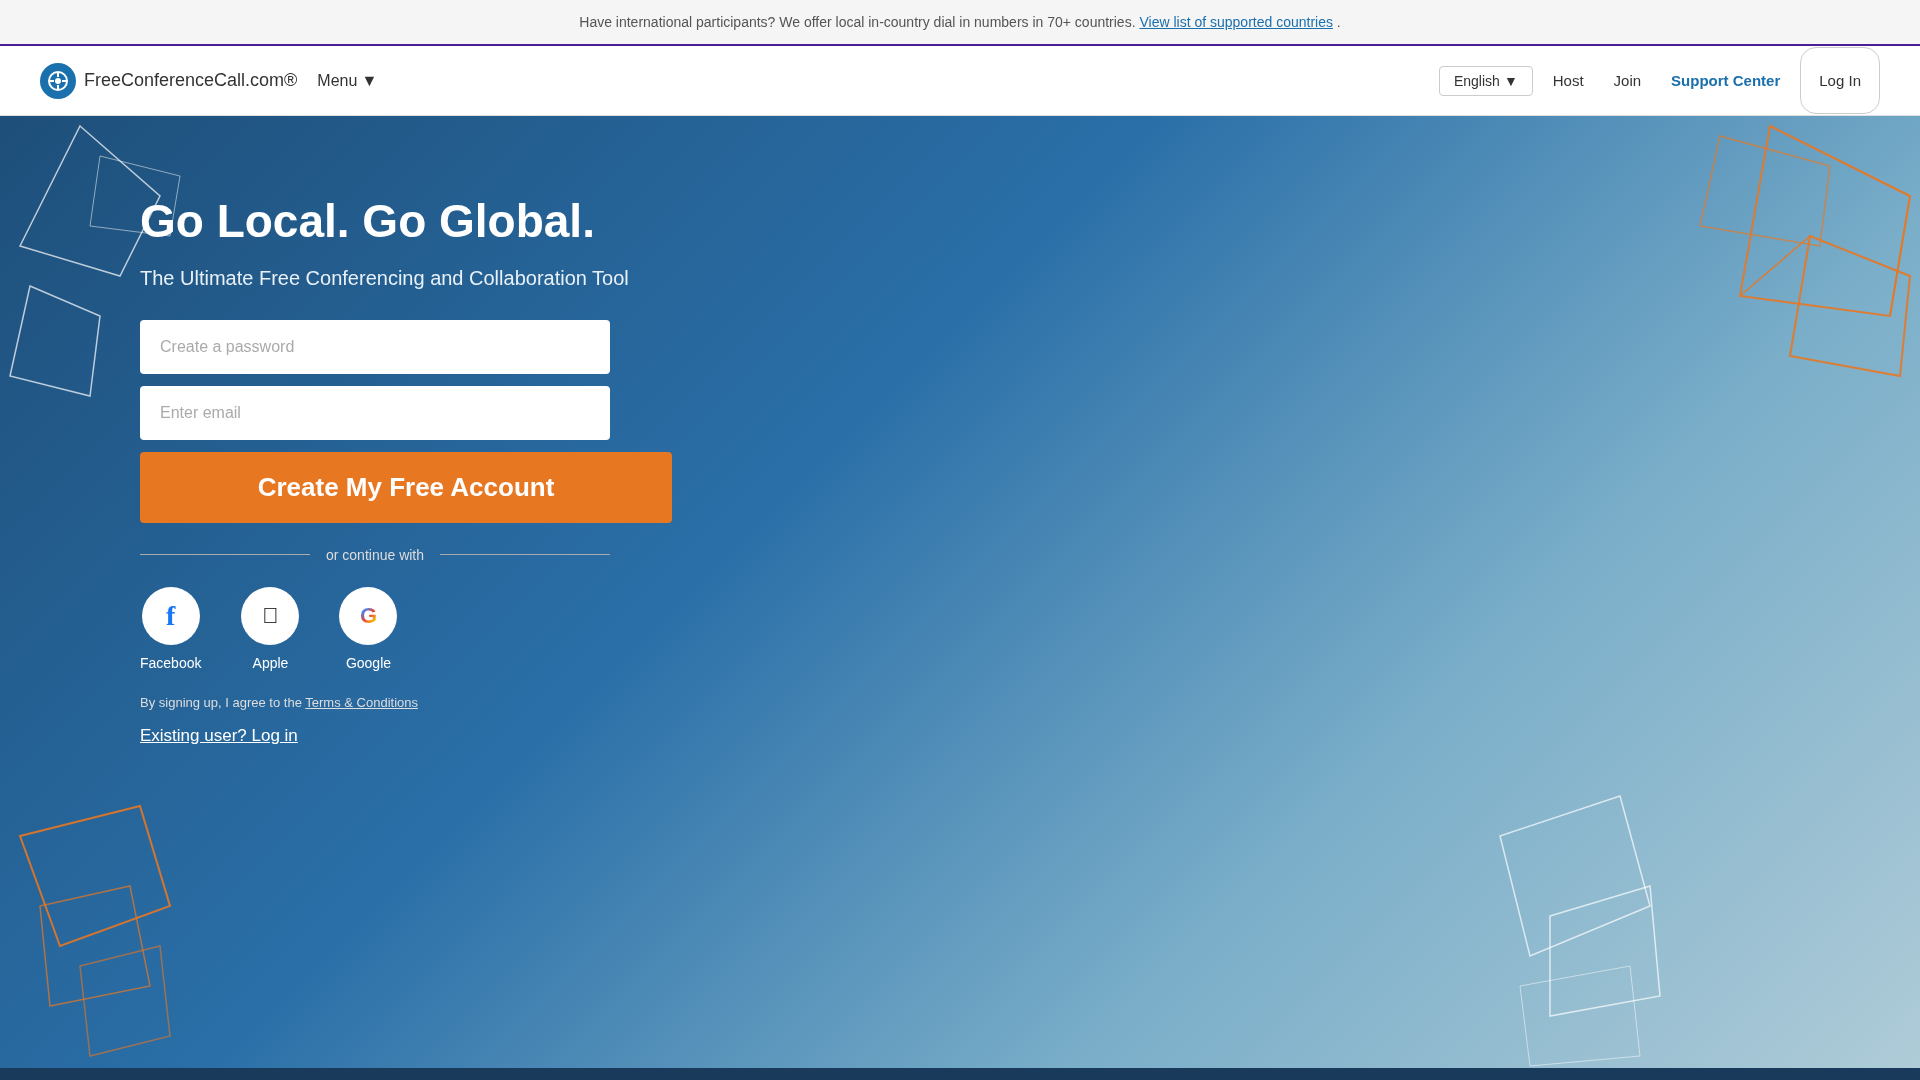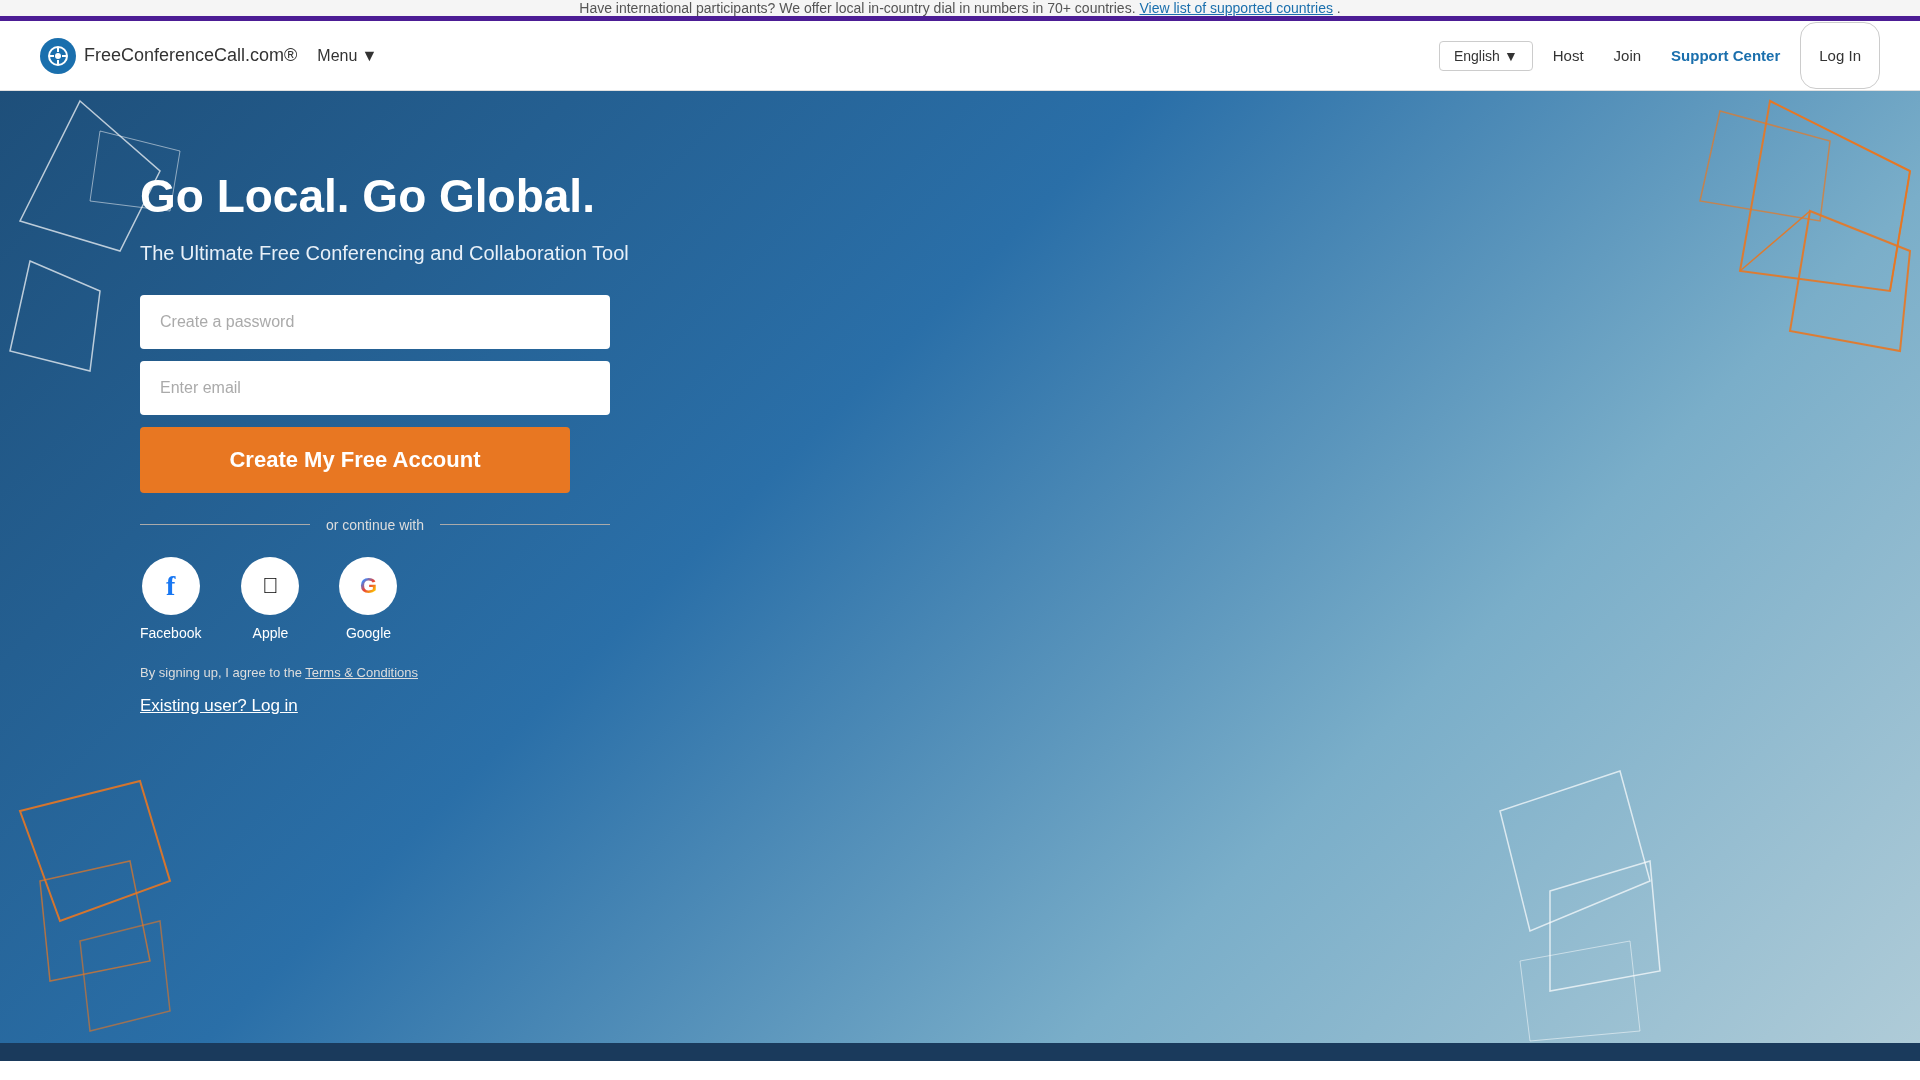--- a/index.html
+++ b/index.html
@@ -2,24 +2,24 @@
 <html><head>
   <meta charset="utf-8">
   <style>
     * { margin: 0; padding: 0; box-sizing: border-box; }
     body { font-family: Arial, sans-serif; width: 1920px; height: 1080px; overflow: hidden; }
 
     
     .top-banner {
       background: #f5f5f5;
       text-align: center;
-      padding: 0 20px;
+      padding: 14px 20px;
       font-size: 14px;
       color: #555;
-      border-bottom: 5px solid #4c1d95;
+      border-bottom: 2px solid #4c1d95;
     }
     .top-banner a {
       color: #1a6fad;
       text-decoration: underline;
     }
 
     
     .navbar {
       background: #fff;
       display: flex;
@@ -180,23 +180,23 @@
       margin-bottom: 12px;
       background: #fff;
       color: #333;
       outline: none;
     }
     .form-input::placeholder {
       color: #aaa;
     }
     .create-btn {
       display: block;
-      width: 430px;
+      width: 532px;
       padding: 20px;
-      font-size: 22px;
+      font-size: 26px;
       font-weight: bold;
       color: #fff;
       background: #e87722;
       border: none;
       border-radius: 4px;
       cursor: pointer;
       margin-bottom: 24px;
     }
 
     .or-divider {

